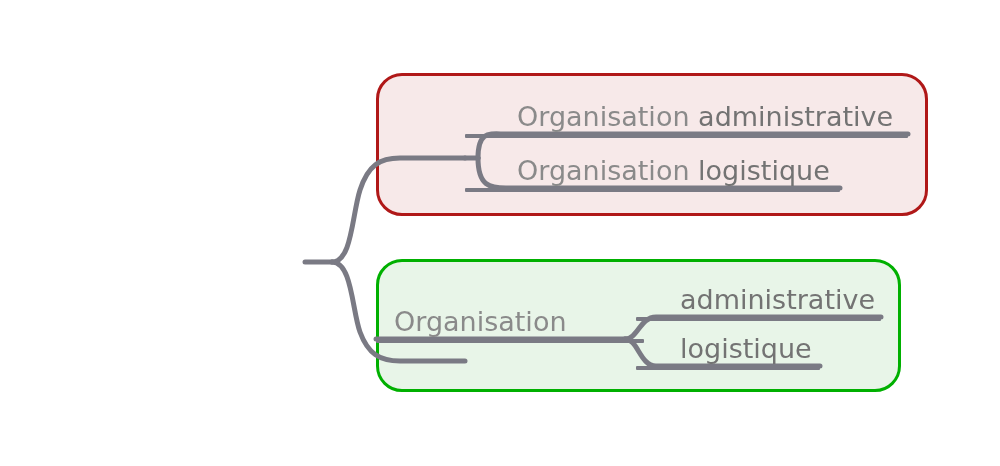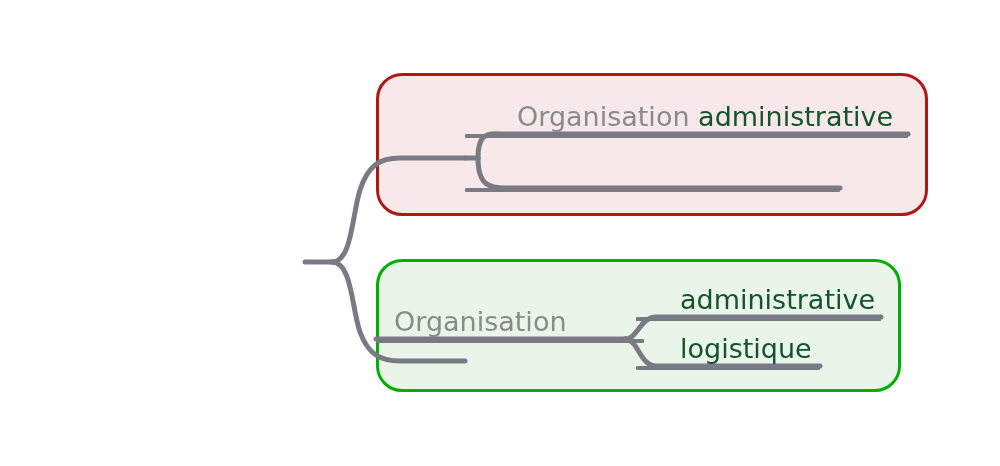--- a/index.html
+++ b/index.html
@@ -109,21 +109,21 @@
 
   
   .node-text {
     position: absolute;
     z-index: 4;
     font-size: 27px;
     line-height: 30px;
     white-space: nowrap;
     color: #8a8a8a;
   }
-  .node-text .accent { color: #14532d; margin-top: 20px; }
+  .node-text .accent { color: #737373; margin-top: 20px; }
 
   .node-bar {
     position: absolute;
     z-index: 4;
     height: 4px;
     background: #7a7a84;
     border-radius: 1px;
   }
 
   
@@ -165,20 +165,21 @@
       <path d="M 376 339 L 625 339"></path>
       <path d="M 625 339 C 638 339, 640 317, 656 317 L 881 317"></path>
       <path d="M 625 339 C 638 339, 640 366, 656 366 L 820 366"></path>
     </g>
   </svg>
 
 
   <div class="node-text" id="pink-row-1"><span>Organisation </span><span class="accent">administrative</span></div>
   <div class="node-bar" id="pink-bar-1"></div>
 
+  <div class="node-text" id="pink-row-2"><span>Organisation </span><span class="accent">logistique</span></div>
   <div class="node-bar" id="pink-bar-2"></div>
 
   <div class="node-text" id="green-parent">Organisation</div>
   <div class="node-bar" id="green-parent-bar"></div>
 
   <div class="node-text" id="green-row-1"><span class="accent">administrative</span></div>
   <div class="node-bar" id="green-bar-1"></div>
 
   <div class="node-text" id="green-row-2"><span class="accent">logistique</span></div>
   <div class="node-bar" id="green-bar-2"></div>

